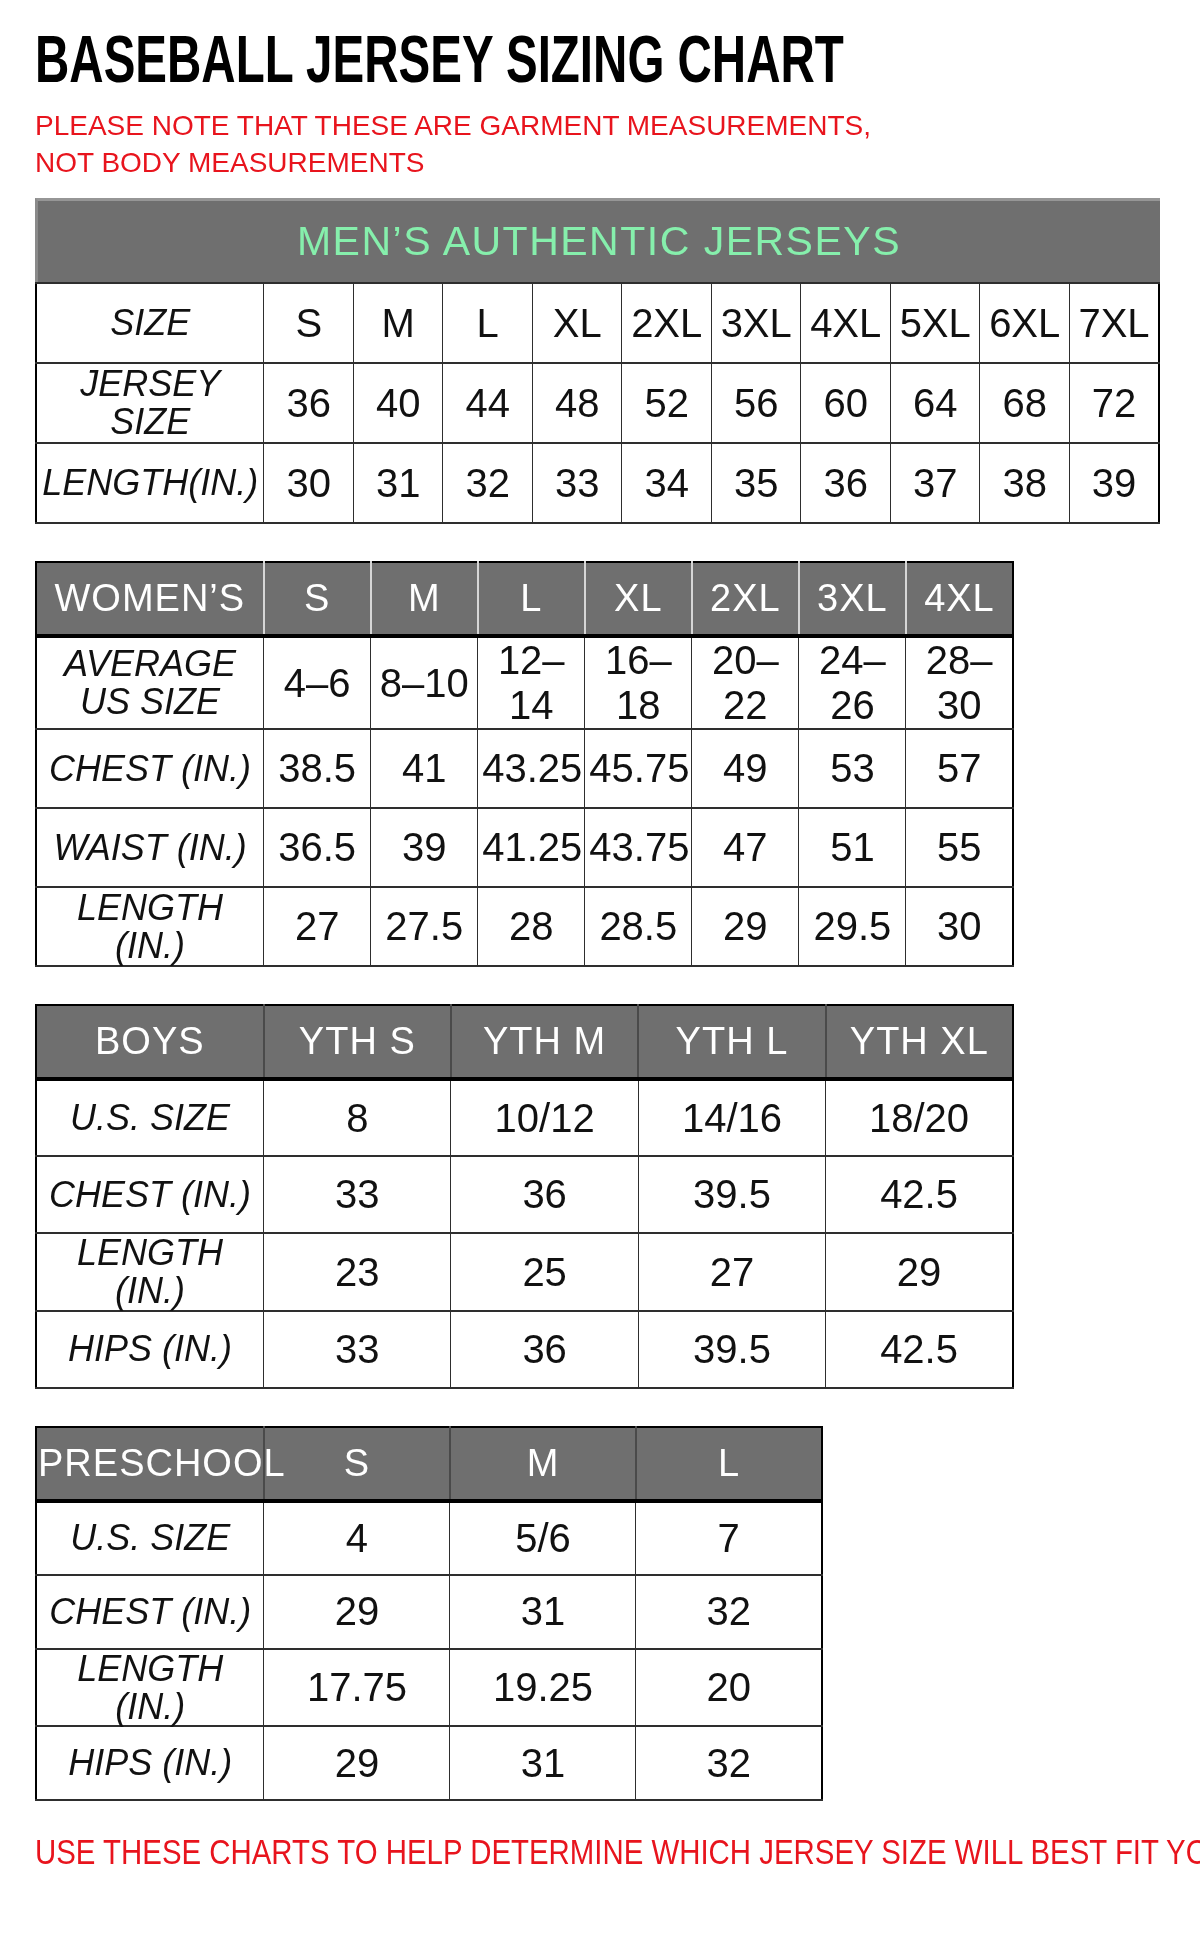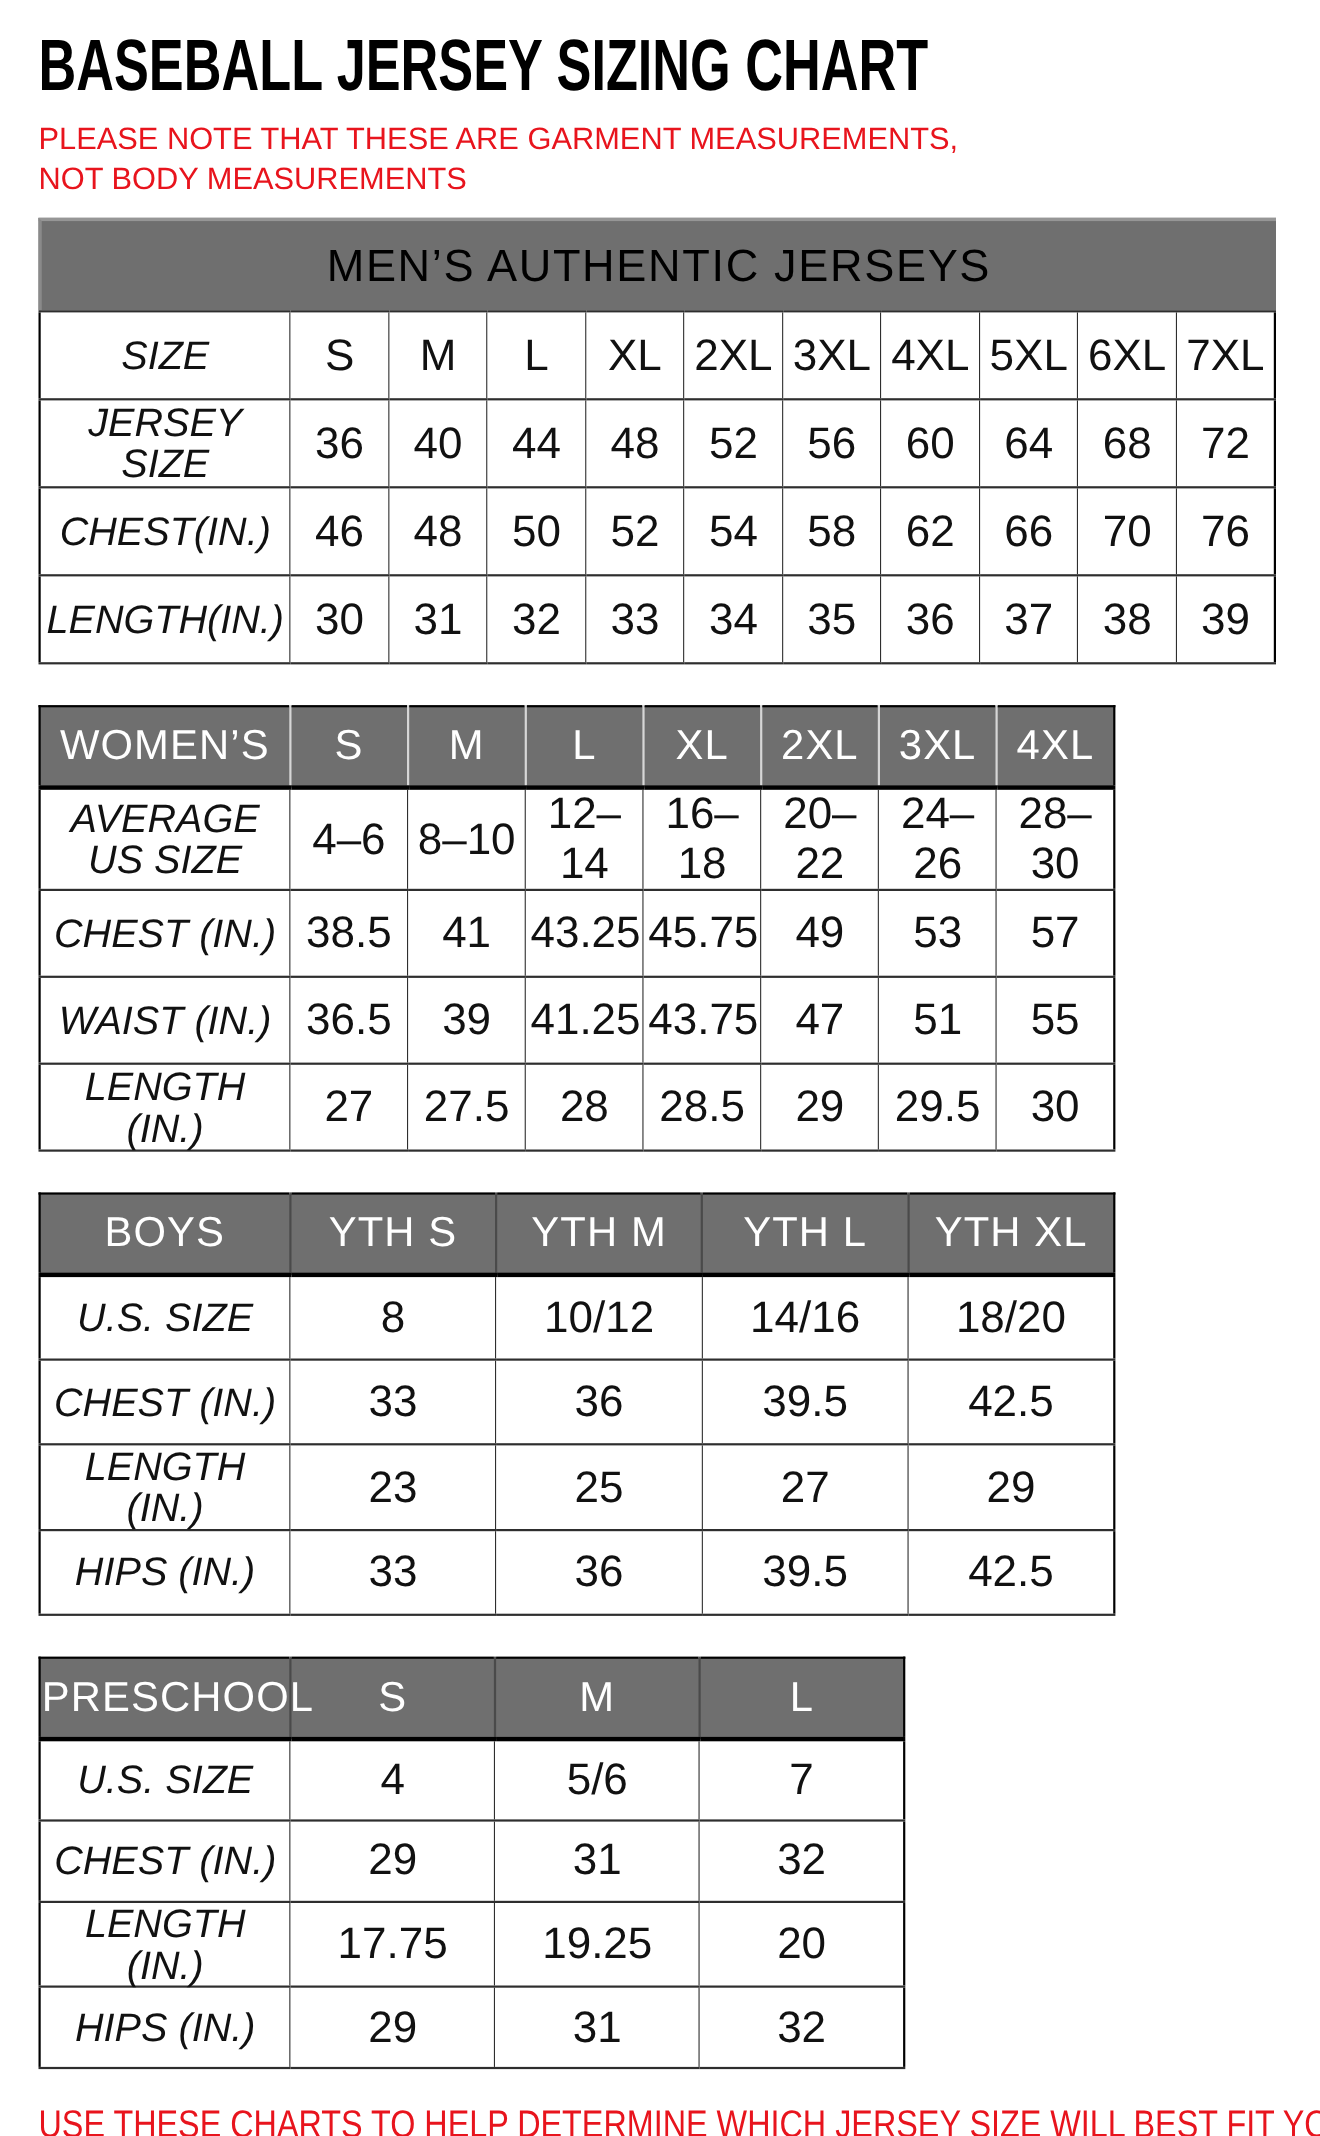--- a/index.html
+++ b/index.html
@@ -44,21 +44,21 @@
   }
   .tblwrap { margin-top: 37px; }
   .tblwrap.mens { margin-top: 16px; }
 
   .bar {
     width: 1125px;
     height: 84px;
     background: #6f6f6f;
     border-top: 3px solid #969696;
     border-left: 3px solid #8a8a8a;
-    color: #000000;
+    color: #86efac;
     font-size: 41px;
     letter-spacing: 1.5px;
     display: flex;
     align-items: center;
     justify-content: center;
   }
 
   table {
     border-collapse: collapse;
     table-layout: fixed;
@@ -145,33 +145,20 @@
             <td>44</td>
             <td>48</td>
             <td>52</td>
             <td>56</td>
             <td>60</td>
             <td>64</td>
             <td>68</td>
             <td>72</td>
           </tr>
           <tr>
-            <th class="rowlabel">CHEST(IN.)</th>
-            <td>46</td>
-            <td>48</td>
-            <td>50</td>
-            <td>52</td>
-            <td>54</td>
-            <td>58</td>
-            <td>62</td>
-            <td>66</td>
-            <td>70</td>
-            <td>76</td>
-          </tr>
-          <tr>
             <th class="rowlabel">LENGTH(IN.)</th>
             <td>30</td>
             <td>31</td>
             <td>32</td>
             <td>33</td>
             <td>34</td>
             <td>35</td>
             <td>36</td>
             <td>37</td>
             <td>38</td>

